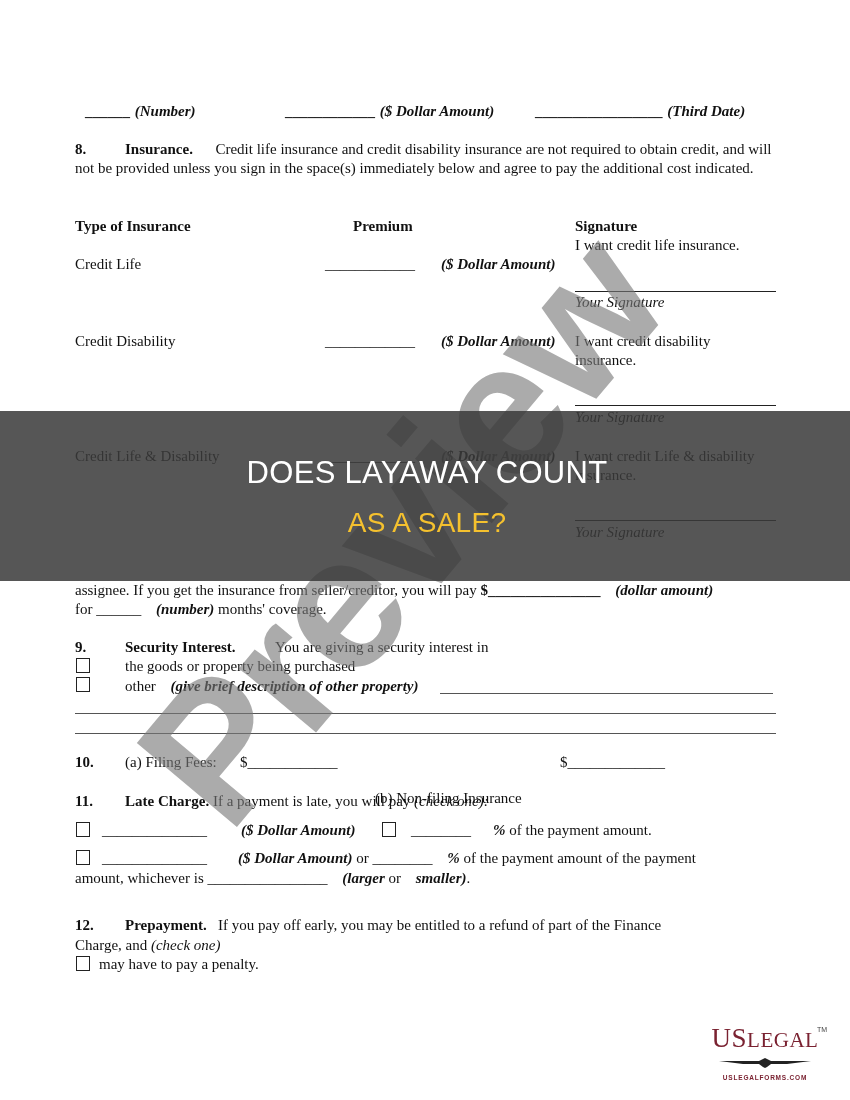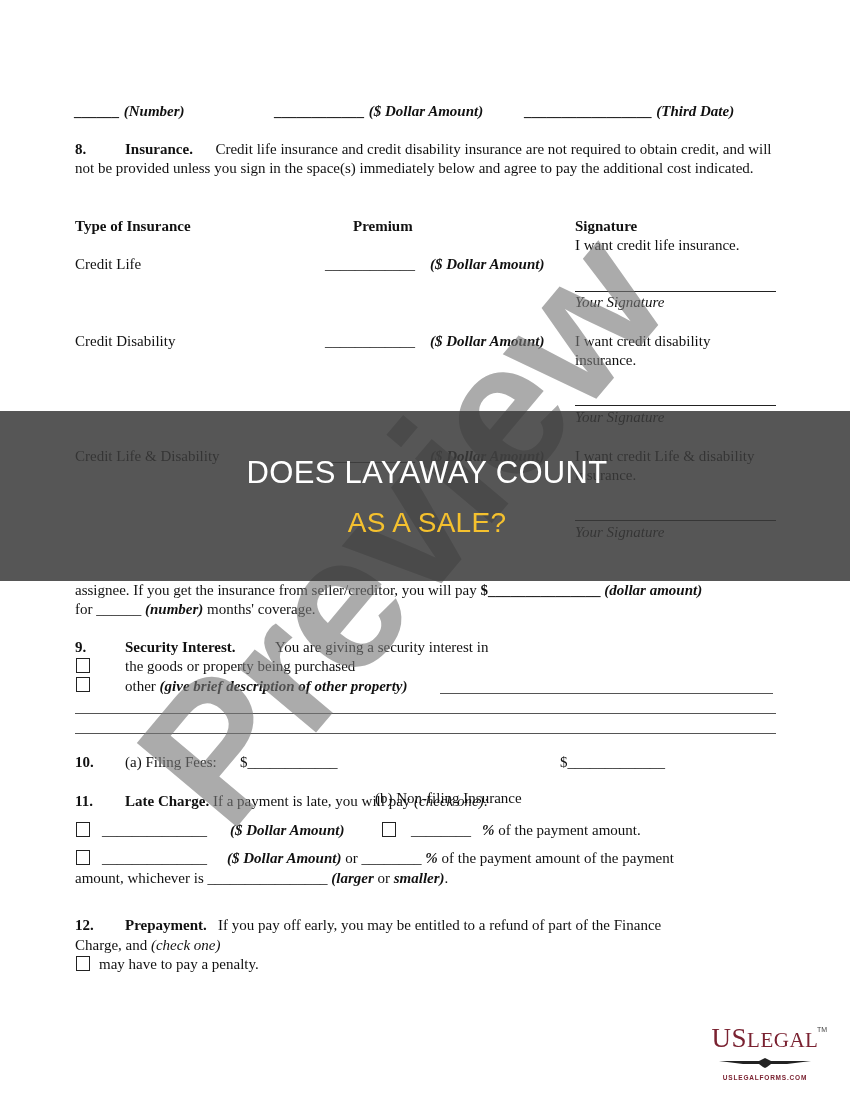--- a/index.html
+++ b/index.html
@@ -6,21 +6,21 @@
   body {
     width: 850px; height: 1100px; position: relative; overflow: hidden;
     background: #ffffff; color: #111;
     font-family: "Liberation Serif", "DejaVu Serif", serif;
     font-size: 15px; line-height: 19px;
   }
   .page { position: absolute; left: 0; top: 0; width: 850px; height: 1100px; }
   .abs { position: absolute; white-space: nowrap; }
   .b { font-weight: bold; }
   .i { font-style: italic; }
-  .bi { font-weight: bold; font-style: italic; }
+  .bi { font-weight: bold; font-style: italic; margin-left: 11px; }
   .para { position: absolute; left: 75px; width: 700px; white-space: normal; }
   .cb {
     display: inline-block; width: 14px; height: 15px; border: 1.3px solid #222;
     box-sizing: border-box; vertical-align: -2px; background: #fff;
   }
   .cb.abs { position: absolute; }
   .sigline { position: absolute; height: 0; border-top: 1px solid #222; width: 201px; left: 575px; }
   .fullline { position: absolute; height: 0; border-top: 1px solid #555; left: 75px; width: 701px; }
 
   

